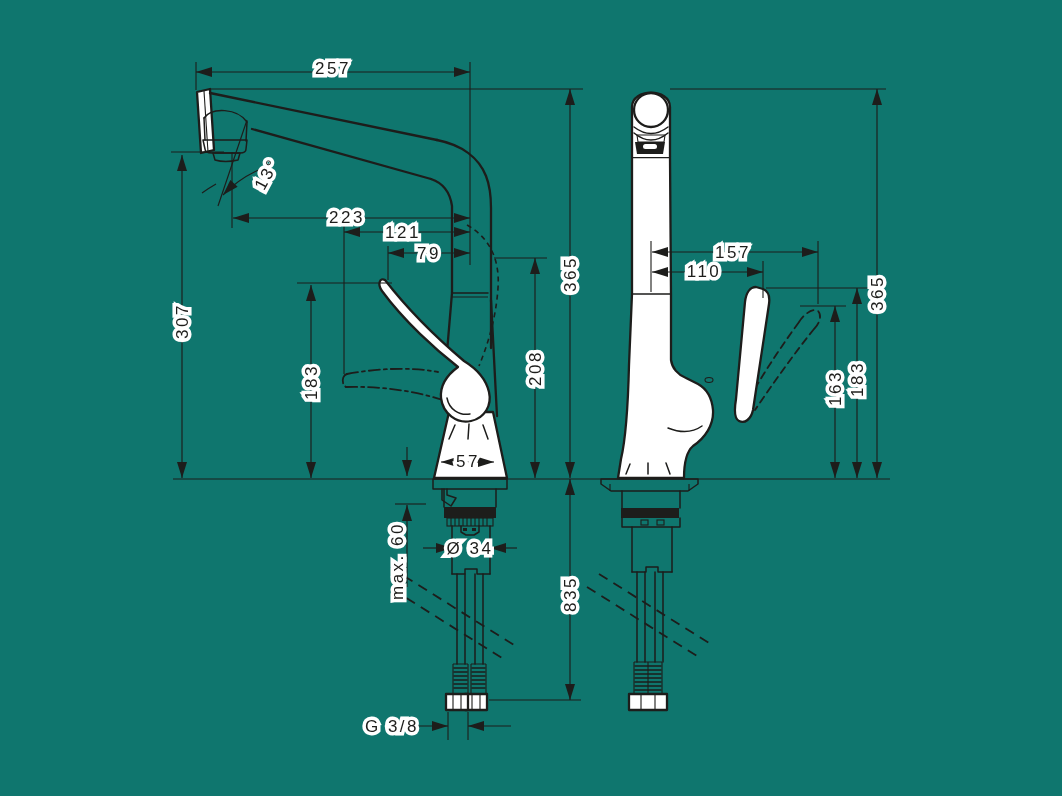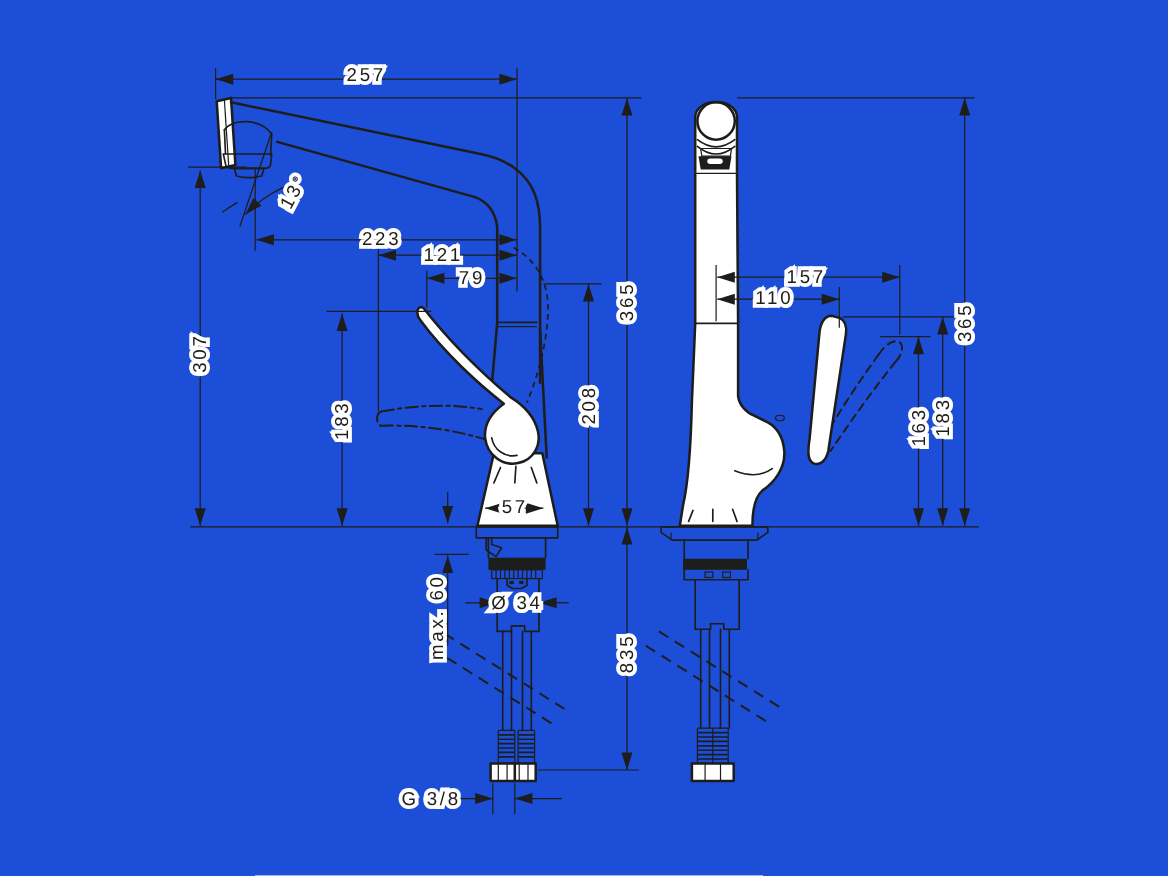--- a/index.html
+++ b/index.html
@@ -1,16 +1,16 @@
 <!DOCTYPE html>
 <html><head>
 <meta charset="utf-8">
 <style>
   html,body{margin:0;padding:0;background:#ffffff;}
-  .page{position:relative;width:1062px;height:796px;background:#1d4ed8;overflow:hidden;}
+  .page{position:relative;width:1062px;height:796px;background:#0f766e;overflow:hidden;}
   svg{display:block;}
   .outline{stroke:#1d1d1b;fill:none;stroke-width:2.3;stroke-linecap:round;stroke-linejoin:round;}
   .outline-fill{stroke:#1d1d1b;fill:#ffffff;stroke-width:2.3;stroke-linejoin:round;}
   .detail{stroke:#1d1d1b;fill:none;stroke-width:1.5;stroke-linecap:round;stroke-linejoin:round;}
   .thin{stroke:#1d1d1b;fill:none;stroke-width:1.1;}
   .dim{stroke:#1d1d1b;fill:none;stroke-width:1.15;}
   .dashed-alt{stroke:#1d1d1b;fill:none;stroke-width:1.8;stroke-dasharray:11 4 3 4;stroke-linecap:round;}
   .dashed-swivel{stroke:#1d1d1b;fill:none;stroke-width:1.6;stroke-dasharray:5 4;}
   .dashed-blade{stroke:#1d1d1b;fill:none;stroke-width:1.8;stroke-dasharray:7 5;stroke-linecap:round;}
   .break-line{stroke:#1d1d1b;fill:none;stroke-width:1.8;stroke-dasharray:10 7;}

